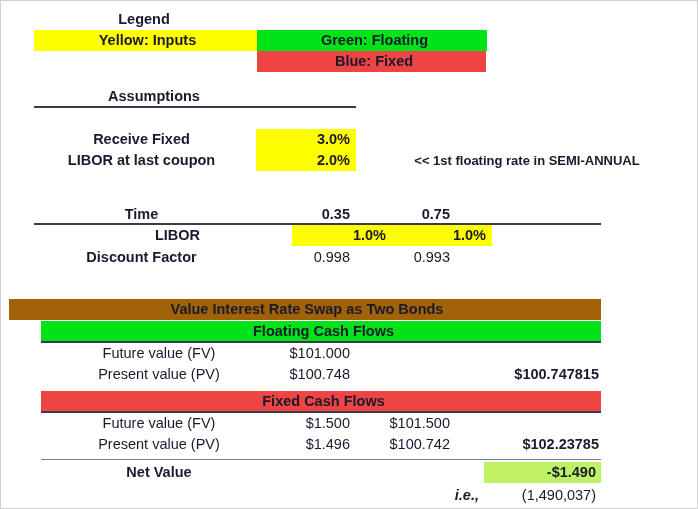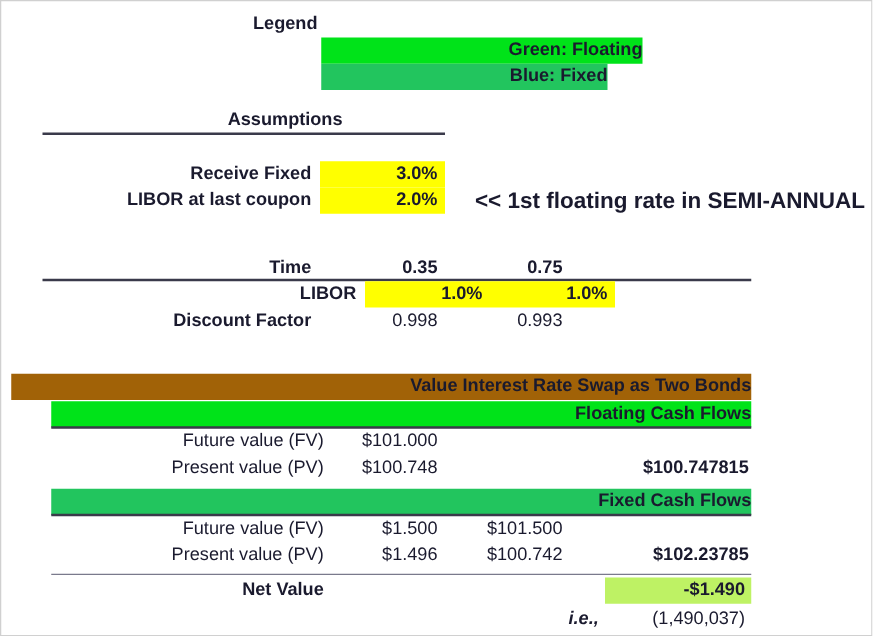--- a/index.html
+++ b/index.html
@@ -40,51 +40,52 @@
   }
   .cell {
     position: absolute;
     top: 0;
     height: 21px;
     line-height: 21px;
     box-sizing: border-box;
   }
   .b { font-weight: bold; }
   .r { text-align: right; }
-  .l { text-align: right; }
+  .l { text-align: center; }
   .fill-yellow { background: #ffff00; }
   .fill-green  { background: #00e319; }
-  .fill-blue   { background: #22c55e; }
+  .fill-blue   { background: #ef4444; }
   .fill-orange { background: #a16207; }
   .fill-lav    { background: #bef264; }
   .rule {
     position: absolute;
     height: 0;
     border-top: 1.6px solid #7a7a8c;
   }
   .rule-dark {
     position: absolute;
     height: 0;
     border-top: 2px solid #3a3a4a;
   }
-  .note { font-size: 18px; font-weight: bold; }
+  .note { font-size: 13px; font-weight: bold; }
   .ital { font-style: italic; font-weight: bold; }
 </style>
 </head>
 <body>
 
 <div class="page">
   <div class="sheet">
 
     <div class="row" style="top:8px;">
       <div class="cell b l" style="left:33px; width:220px;">Legend</div>
     </div>
 
     <div class="row" style="top:29px;">
-      <div class="cell b l fill-green" style="left:256px; width:257px; padding-left:5px;">Green: Floating</div>
+      <div class="cell b l fill-yellow" style="left:33px; width:223px; padding-left:4px;">Yellow: Inputs</div>
+      <div class="cell b l fill-green" style="left:256px; width:230px; padding-left:5px;">Green: Floating</div>
     </div>
 
     <div class="row" style="top:50px;">
       <div class="cell b l fill-blue" style="left:256px; width:229px; padding-left:5px;">Blue: Fixed</div>
     </div>
 
     <div class="row" style="top:85px;">
       <div class="cell b l" style="left:33px; width:240px;">Assumptions</div>
     </div>
     <div class="rule-dark" style="left:33px; top:105px; width:322px;"></div>

